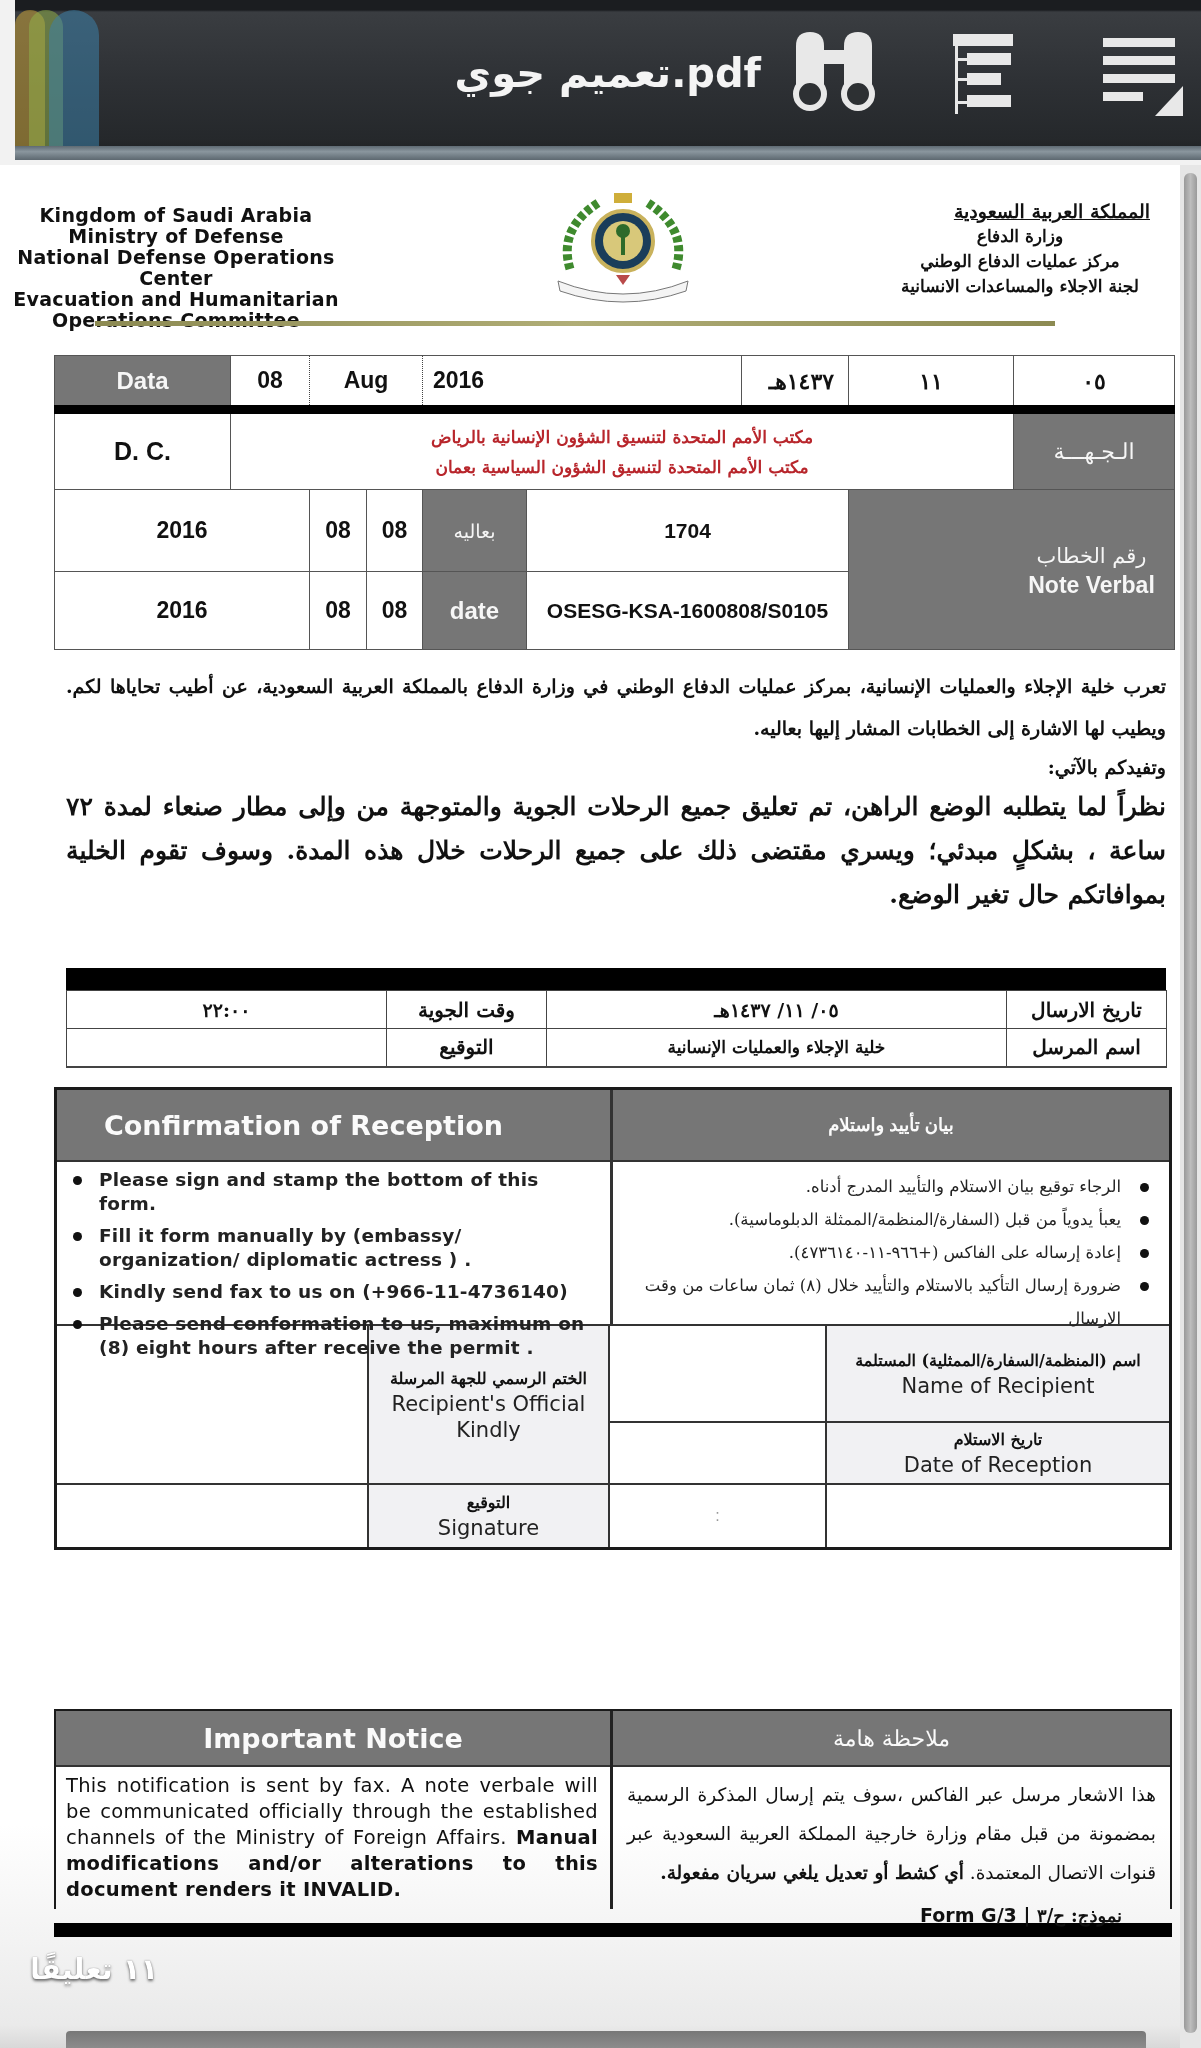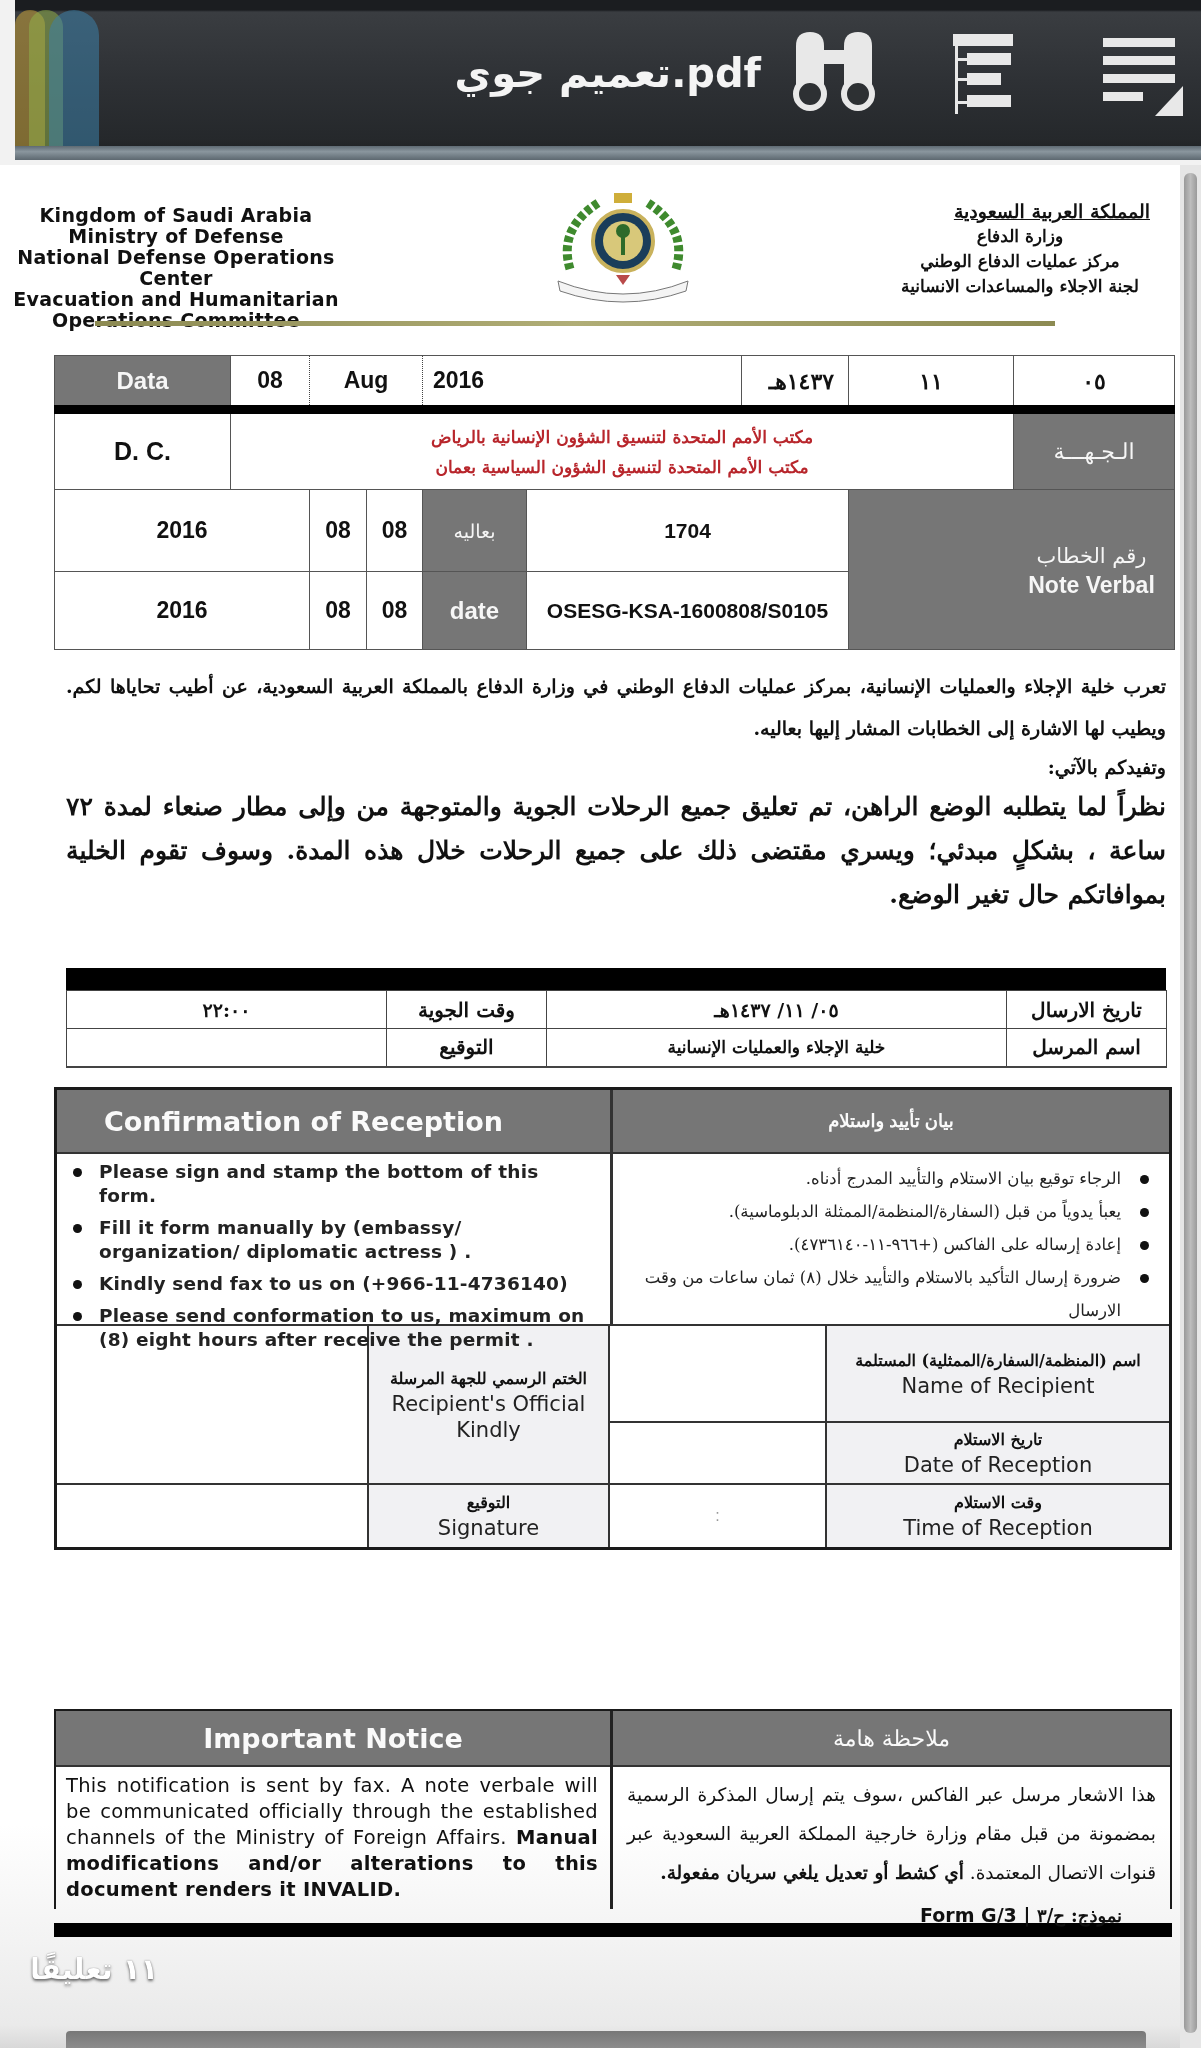--- a/index.html
+++ b/index.html
@@ -85,21 +85,21 @@
     .sendtbl td.lbl { font-size: 20px; }
     .sendtbl tr:last-child td { border-bottom: 2px solid #444; }
 
     
     .confbox {
       position: absolute; left: 54px; top: 922px; width: 1118px; border: 3px solid #1a1a1a; background: #fff;
     }
     .conf-top { display: flex; height: 236px; border-bottom: 2px solid #333; }
     .conf-en { width: 556px; border-right: 3px solid #333; }
     .conf-ar { flex: 1; direction: rtl; }
-    .conf-hdr { height: 64px; background: #767676; color: #fafafa; font-weight: bold; display: flex; align-items: center; justify-content: center; border-bottom: 2px solid #333; }
+    .conf-hdr { height: 72px; background: #767676; color: #fafafa; font-weight: bold; display: flex; align-items: center; justify-content: center; border-bottom: 2px solid #333; }
     .conf-en .conf-hdr { font-family: "DejaVu Sans", sans-serif; font-size: 27px; padding-right: 60px; }
     .conf-ar .conf-hdr { font-family: Liberation Sans, sans-serif; font-size: 18px; }
     .conf-en ul { list-style: none; padding: 6px 10px 0 12px; font-family: "DejaVu Sans", sans-serif; font-size: 18.5px; line-height: 24px; font-weight: bold; color: #222; letter-spacing: .2px; }
     .conf-en li { position: relative; padding-left: 30px; margin-bottom: 8px; }
     .conf-en li::before, .conf-ar li::before { content: ""; position: absolute; top: 8px; width: 9px; height: 9px; border-radius: 50%; background: #111; }
     .conf-en li::before { left: 4px; }
     .conf-ar ul { list-style: none; padding: 8px 14px 0 8px; font-family: "DejaVu Serif", serif; font-size: 16.5px; line-height: 33px; color: #222; }
     .conf-ar li { position: relative; padding-right: 34px; }
     .conf-ar li::before { right: 6px; top: 13px; }
 
@@ -331,24 +331,20 @@
       <div class="lbl nr" style="grid-column:4;grid-row:2;">
         <div class="ar">تاريخ الاستلام</div>
         <div class="en">Date of Reception</div>
       </div>
       <div class="nb" style="grid-column:1;grid-row:3;"></div>
       <div class="lbl nb" style="grid-column:2;grid-row:3;">
         <div class="ar">التوقيع</div>
         <div class="en">Signature</div>
       </div>
       <div class="nb" style="grid-column:3;grid-row:3;color:#999;">:</div>
-      <div class="lbl nr nb" style="grid-column:4;grid-row:3;">
-        <div class="ar">وقت الاستلام</div>
-        <div class="en">Time of Reception</div>
-      </div>
     </div>
   </div>
 
   <div class="notice">
     <div class="notice-row">
       <div class="notice-en">
         <div class="conf-hdr">Important Notice</div>
         <div class="txt">
           <span>This notification is sent by fax. A note verbale will be communicated officially through the established channels of the Ministry of Foreign Affairs.</span>
           <b>Manual modifications and/or alterations to this document renders it INVALID.</b>

